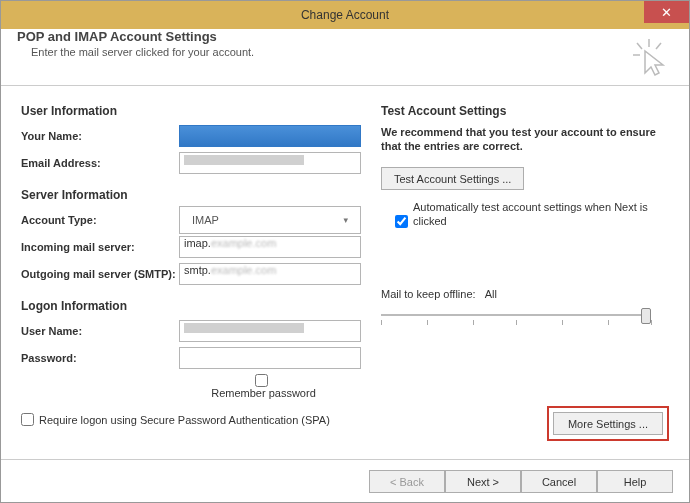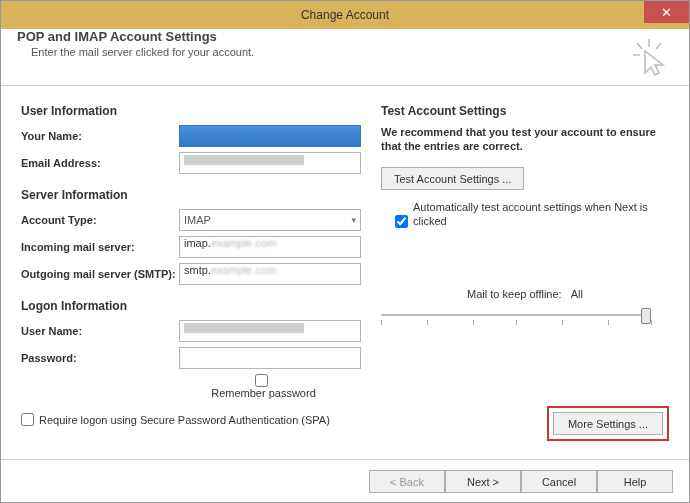--- a/index.html
+++ b/index.html
@@ -105,27 +105,27 @@
     border: 1px solid #3178c6;
   }
   .input-gray-block {
     display: inline-block;
     height: 10px;
     background: #d0d0d0;
     vertical-align: middle;
   }
   .select {
     flex: 1;
-    height: 22px;
+    height: 28px;
     border: 1px solid #b5b5b5;
     background: #fff;
     display: flex;
     align-items: center;
     justify-content: space-between;
-    padding: 0 4px;
+    padding: 0 12px;
     font-size: 11px;
     color: #555;
   }
   .select-arrow {
     font-size: 9px;
     color: #777;
   }
   .section-gap { margin-top: 14px; }
   .chk-row {
     display: flex;
@@ -168,21 +168,20 @@
     margin-top: 10px;
     font-size: 11px;
     color: #333;
   }
   .auto-test input { margin: 1px 5px 0 14px; }
   .auto-test-label { line-height: 14px; }
   .mail-keep {
     margin-top: 60px;
     font-size: 11px;
     color: #333;
-    text-align: center;
   }
   .mail-keep-label { display: inline; }
   .mail-keep-value { display: inline; margin-left: 6px; }
   .slider-wrap {
     margin-top: 8px;
     height: 22px;
     position: relative;
     width: 270px;
   }
   .slider-track {

